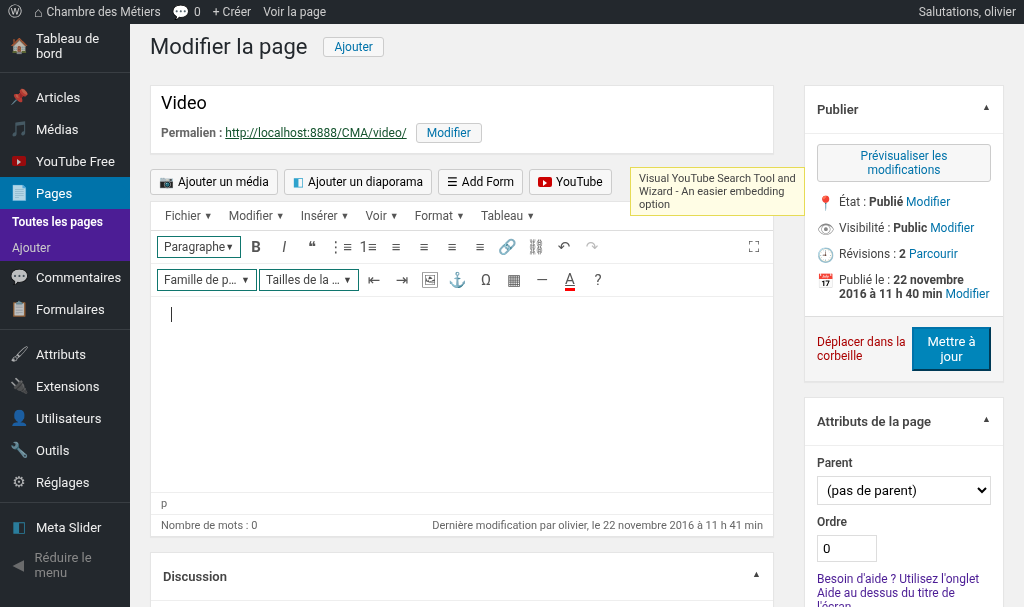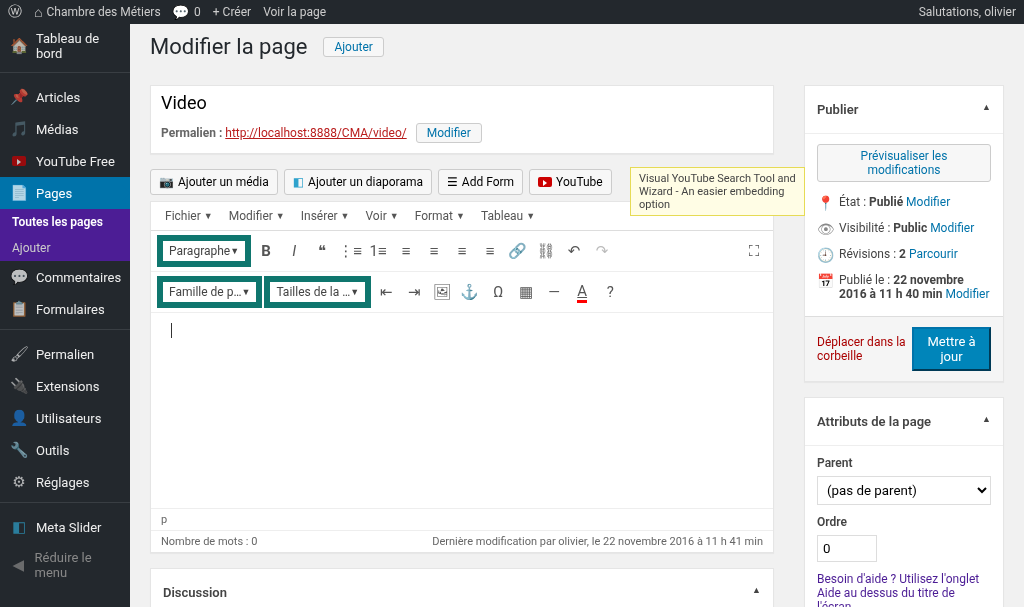--- a/index.html
+++ b/index.html
@@ -20,35 +20,35 @@
 .menu-icon { width:18px; text-align:center; font-size:15px; opacity:.7; }
 .menu-sep { height:5px; border-top:1px solid #393e43; margin:4px 0; }
 .main { flex:1; padding:10px 20px; }
 .page-head { display:flex; align-items:center; gap:16px; margin-bottom:26px; }
 .page-head h1 { font-size:22px; font-weight:400; color:#23282d; }
 .btn { background:#f7f7f7; border:1px solid #ccc; padding:2px 10px; border-radius:3px; color:#0073aa; font-size:12px; cursor:pointer; }
 .btn-primary { background:#0085ba; border-color:#0073aa; color:#fff; padding:5px 12px; font-size:13px; }
 .box { background:#fff; border:1px solid #e5e5e5; box-shadow:0 1px 1px rgba(0,0,0,.04); margin-bottom:15px; }
 .title-input { width:100%; padding:6px 10px; font-size:18px; border:none; outline:none; }
 .permalink { padding:4px 10px 10px; font-size:12px; color:#666; }
-.permalink a { color:#b91c1c; text-decoration:underline; }
+.permalink a { color:#14532d; text-decoration:underline; }
 .permalink .edit-btn { margin-left:6px; }
 .media-row { display:flex; gap:6px; margin-bottom:6px; position:relative; }
 .media-btn { background:#f7f7f7; border:1px solid #ccc; padding:4px 8px; border-radius:3px; font-size:12px; cursor:pointer; display:flex; align-items:center; gap:4px; }
 .yt-ico { width:14px; height:10px; background:#c00; border-radius:2px; position:relative; display:inline-block; }
 .yt-ico::after { content:""; position:absolute; left:5px; top:2.5px; border:3px solid transparent; border-left:4px solid #fff; }
 .tabs { margin-left:auto; display:flex; }
 .tab { padding:5px 12px; border:1px solid #ddd; background:#f7f7f7; font-size:12px; cursor:pointer; color:#777; }
 .tab.active { background:#fff; border-bottom-color:#fff; color:#555; }
 .tooltip { position:absolute; left:480px; top:-2px; background:#fffde5; border:1px solid #e6db55; padding:4px 8px; font-size:11px; width:175px; z-index:10; }
 .editor-box { }
 .menubar { display:flex; padding:3px 6px; border-bottom:1px solid #ddd; font-size:12px; color:#555; }
 .menubar-item { padding:4px 8px; cursor:pointer; display:flex; align-items:center; gap:3px; }
 .tb-row { display:flex; align-items:center; gap:2px; padding:4px 6px; border-bottom:1px solid #eee; }
-.tb-sel { border:6px solid #0f766e; padding:3px 6px; font-size:12px; min-width:74px; display:flex; justify-content:space-between; align-items:center; cursor:pointer; }
+.tb-sel { border:1px solid #0f766e; padding:3px 6px; font-size:12px; min-width:74px; display:flex; justify-content:space-between; align-items:center; cursor:pointer; }
 .tb-btn { width:26px; height:24px; display:flex; align-items:center; justify-content:center; cursor:pointer; color:#555; font-size:15px; border-radius:2px; }
 .editor-area { height:195px; padding:10px 20px; }
 .cursor { display:inline-block; width:1px; height:15px; background:#333; }
 .status-bar { display:flex; border-top:1px solid #eee; padding:4px 10px; font-size:11px; color:#666; }
 .word-count { padding:4px 10px; border-top:1px solid #eee; display:flex; font-size:11px; color:#666; }
 .word-count-right { margin-left:auto;text-align:right; }
 .panel { }
 .panel-head { padding:16px 12px; border-bottom:1px solid #eee; display:flex; justify-content:space-between; font-weight:600; font-size:13px; cursor:pointer; }
 .panel-body { padding:10px 12px; font-size:12px; }
 .right-col { width:200px; margin-left:15px; }
@@ -122,21 +122,21 @@
         <span class="menu-icon">💬</span>
         <span>Commentaires</span>
       </div>
     <div class="menu-item">
         <span class="menu-icon">📋</span>
         <span>Formulaires</span>
       </div>
     <div class="menu-sep"></div>
     <div class="menu-item">
         <span class="menu-icon">🖌</span>
-        <span>Permalien</span>
+        <span>Attributs</span>
       </div>
     <div class="menu-item">
         <span class="menu-icon">🔌</span>
         <span>Extensions</span>
       </div>
     <div class="menu-item">
         <span class="menu-icon">👤</span>
         <span>Utilisateurs</span>
       </div>
     <div class="menu-item">

